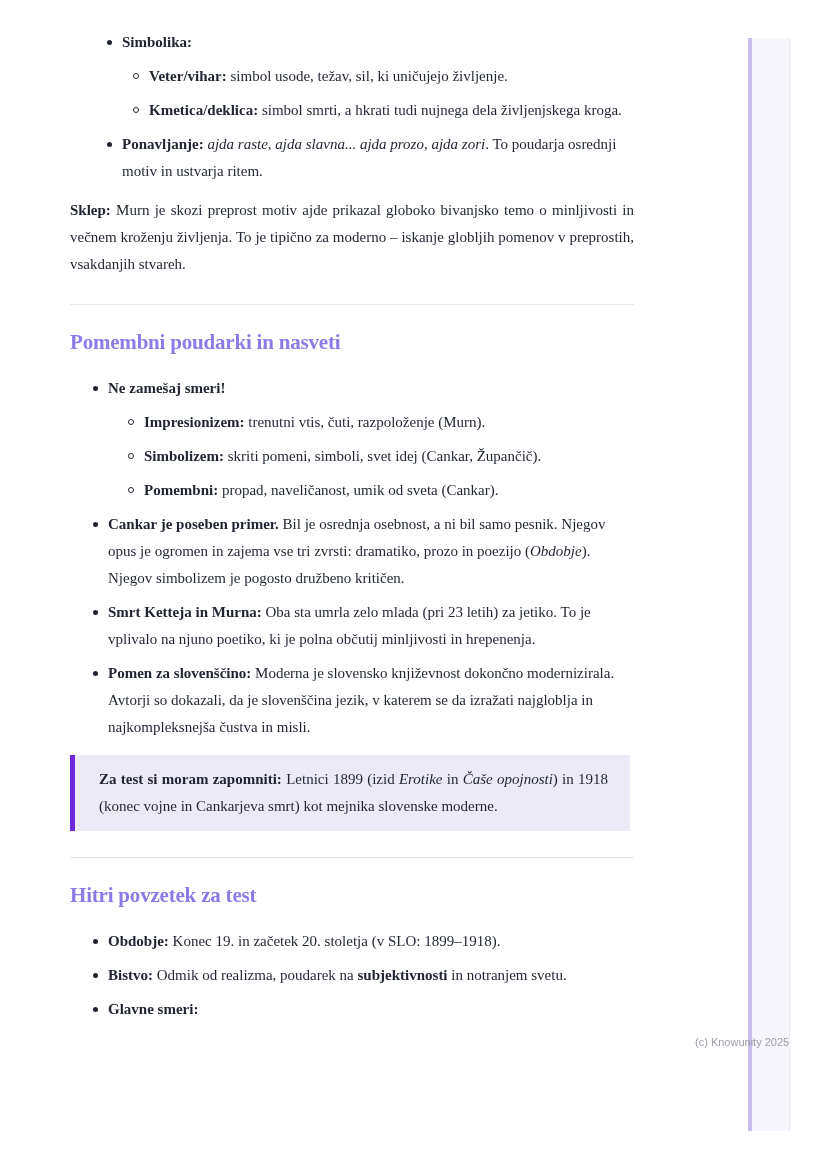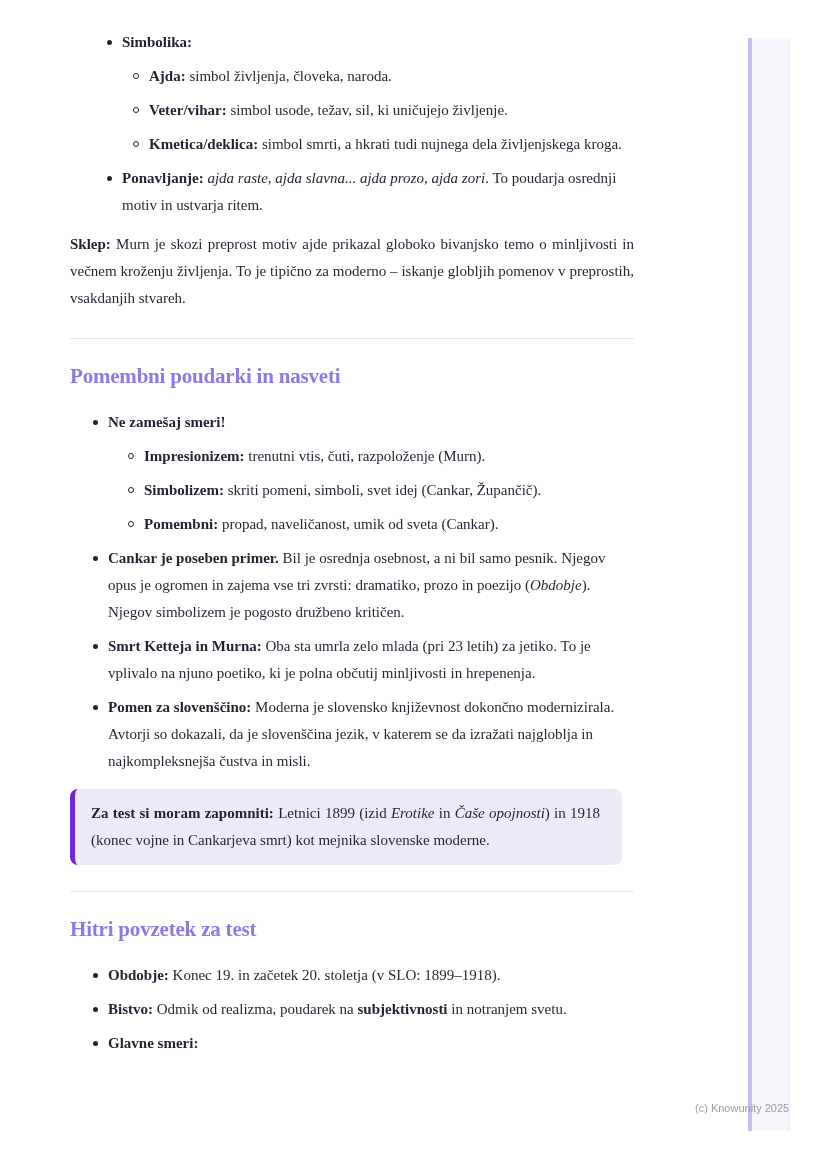--- a/index.html
+++ b/index.html
@@ -45,27 +45,27 @@
     margin:22px 0 0 0;
     font-size:21px;line-height:30px;font-weight:700;
     letter-spacing:-0.2px;
     color:#8c7ae6;
   }
   ul.top{margin-top:18px;}
   .callout{
     margin-top:14px;
     background:#edeaf8;
     border-left:5px solid #6d28d9;
-    border-radius:8px;
-    padding:11px 22px 11px 16px;
+    border-radius:0;
+    padding:11px 22px 11px 24px;
     width:509px;
   }
   .callout p{margin:0;}
   .watermark{
-    position:absolute;left:695px;top:1102px;
+    position:absolute;left:695px;top:1036px;
     font-size:11px;line-height:13px;color:#9c9ca6;
     z-index:3;white-space:nowrap;
   }
   .side-strip{
     position:absolute;left:748px;top:38px;
     width:42px;height:1093px;
     background:#f7f6fc;
     border-left:4px solid #c9bcee;
     border-right:1px solid #eceaf5;
     box-sizing:border-box;
@@ -75,21 +75,20 @@
 </head>
 <body>
 
 <div class="page">
   <div class="content">
 
     <ul class="l1 indented">
       <li>
         <span><span class="b">Simbolika:</span></span>
         <ul class="l2">
-          <li><span class="b">Ajda:</span><span> simbol življenja, človeka, naroda.</span></li>
           <li><span class="b">Veter/vihar:</span><span> simbol usode, težav, sil, ki uničujejo življenje.</span></li>
           <li><span class="b">Kmetica/deklica:</span><span> simbol smrti, a hkrati tudi nujnega dela življenjskega kroga.</span></li>
         </ul>
       </li>
       <li><span class="b">Ponavljanje:</span><span> </span><span class="i">ajda raste, ajda slavna... ajda prozo, ajda zori</span><span>. To poudarja osrednji motiv in ustvarja ritem.</span></li>
     </ul>
 
     <p class="para just"><span class="b">Sklep:</span><span> Murn je skozi preprost motiv ajde prikazal globoko bivanjsko temo o minljivosti in večnem kroženju življenja. To je tipično za moderno – iskanje globljih pomenov v preprostih, vsakdanjih stvareh.</span></p>
 
     <hr class="divider">

